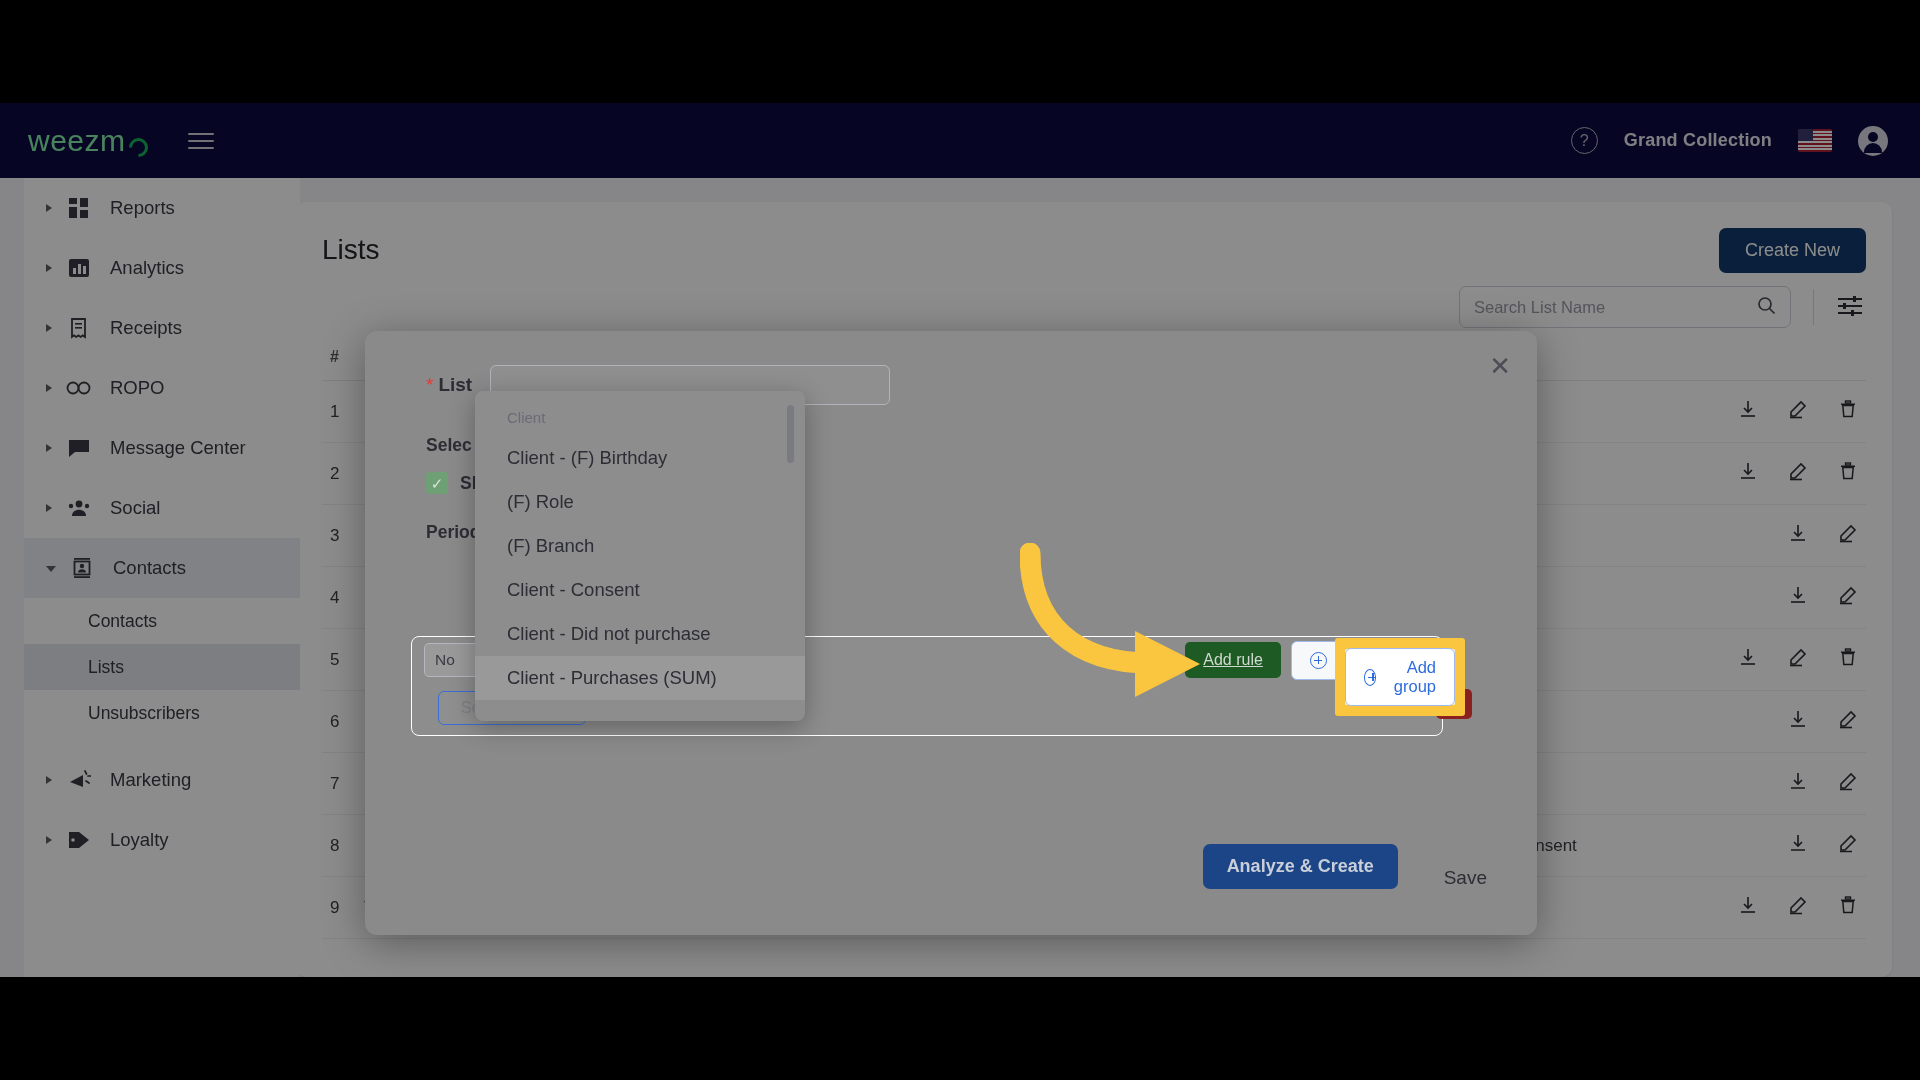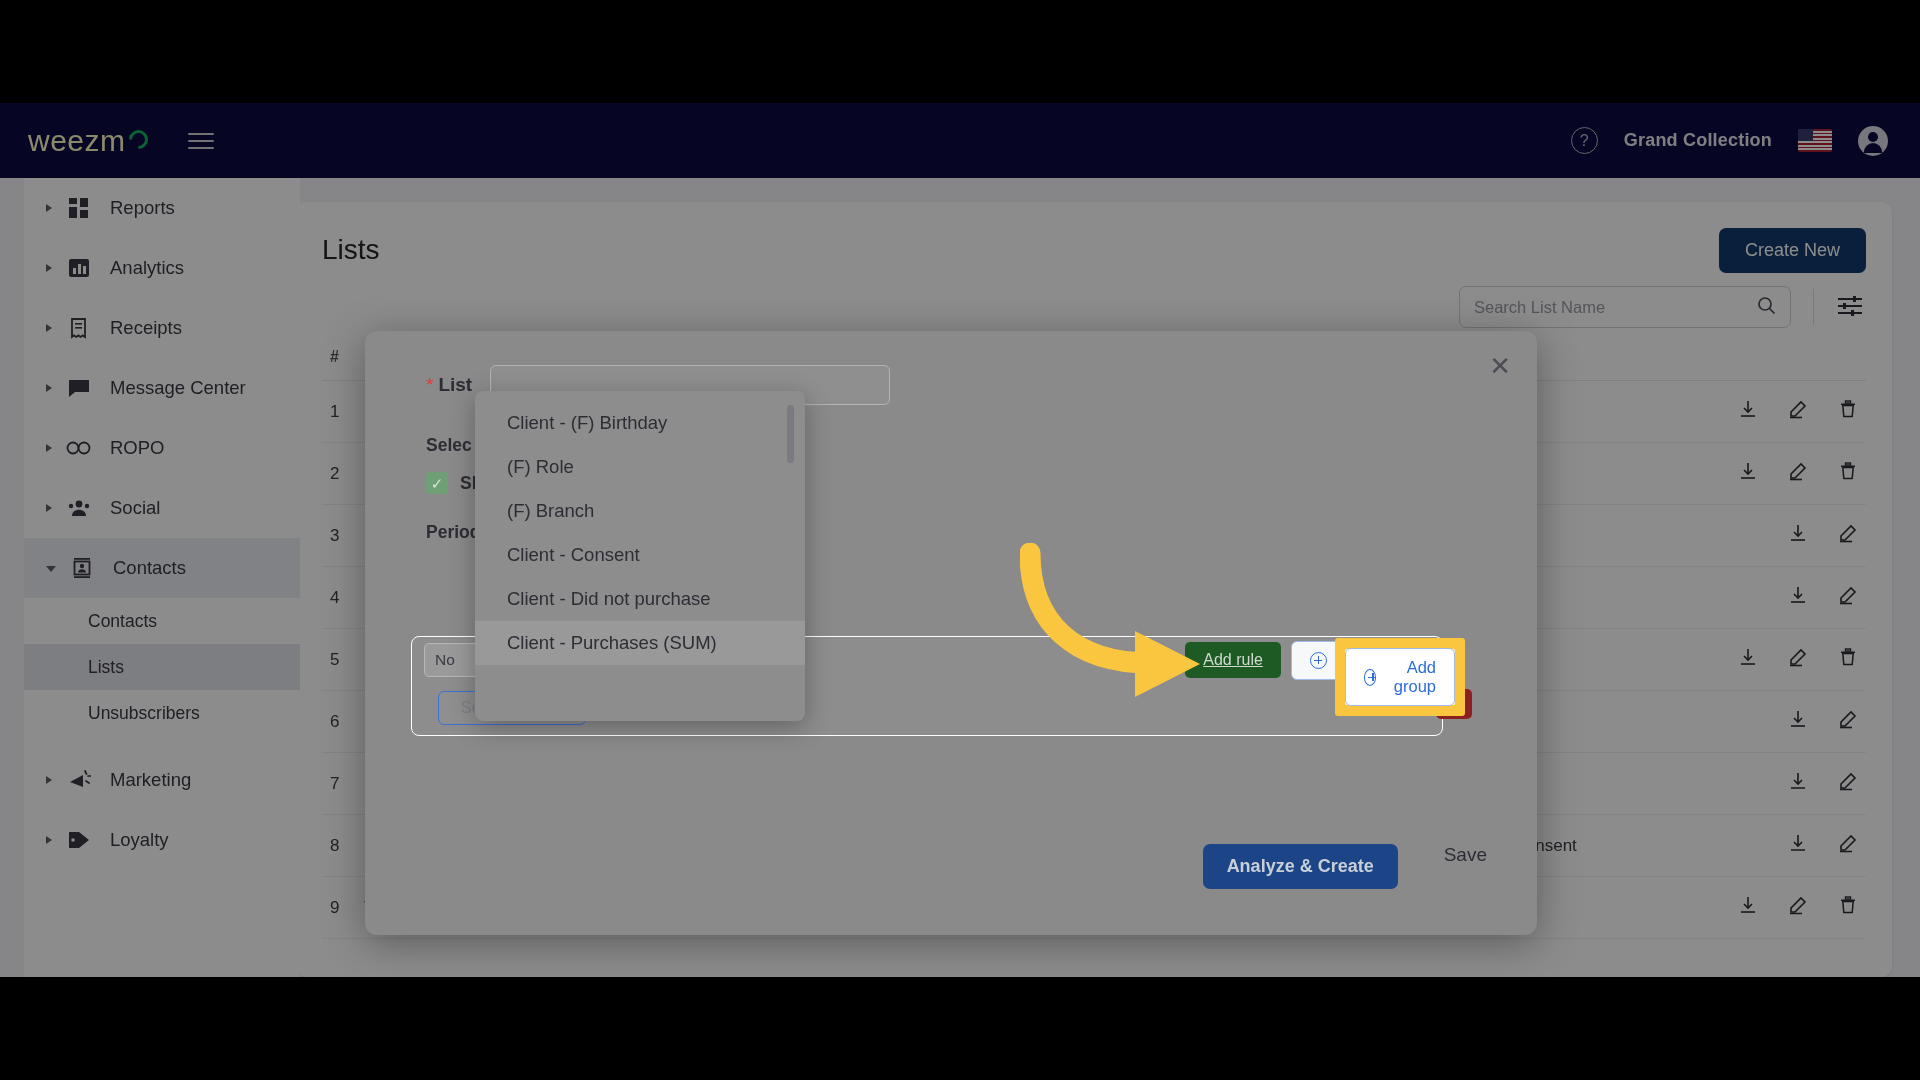--- a/index.html
+++ b/index.html
@@ -26,22 +26,22 @@
   
   #topnav {
     position: absolute; left: 0; top: 0; width: 1920px; height: 75px;
     background: #0b0a40;
     display: flex; align-items: center;
     z-index: 30;
   }
   .logo {
     margin-left: 28px;
     font-size: 30px; letter-spacing: .5px;
-    color: #fef9c3; font-weight: 400;
-    display: flex; align-items: center;
+    color: #86efac; font-weight: 400;
+    display: flex; align-items: flex-end;
   }
   .logo .mark {
     display: inline-block; width: 19px; height: 19px;
     border: 3px solid #18b25a; border-radius: 50%;
     border-left-color: transparent; border-top-color: #18b25a;
     transform: rotate(-45deg);
     margin-left: 3px; position: relative; top: -1px;
   }
   .hamburger { margin-left: 40px; width: 26px; display: flex; flex-direction: column; gap: 5px; cursor: pointer;}
   .hamburger span { display: block; height: 2px; background: #cfcfd8; border-radius: 1px; }
@@ -199,21 +199,21 @@
     background:#8f8f8f; display:flex; align-items:center; justify-content:center; gap:14px;
     font-size:16px; color:#7e7e88; cursor:pointer;
   }
   .chev { width:0;height:0;border-left:5.5px solid transparent;border-right:5.5px solid transparent;border-top:6.5px solid #7e7e88;}
   .btn-trash {
     position:absolute; right: -30px; top: 52px; width: 36px; height: 30px;
     background:#8a2020; border-radius:5px; display:flex;align-items:center;justify-content:center;cursor:pointer;
   }
 
   .modal-actions {
-    position:absolute; right: 50px; bottom: 46px; display:flex; align-items:flex-start; gap: 46px; padding-left: 12px;
+    position:absolute; right: 50px; bottom: 46px; display:flex; align-items:flex-end; gap: 46px; padding-left: 12px;
   }
   .btn-analyze {
     background:#1b4586; color:#c9cfd9; border:none; border-radius:7px;
     font-size:18px; padding: 12px 24px; cursor:pointer; font-family:inherit; font-weight:bold;
   }
   .btn-save { font-size:19px; color:#2d2d35; cursor:pointer; }
 
   
   #dropdown {
     position:absolute; left: 475px; top: 288px; width: 330px; height: 330px;
@@ -303,36 +303,36 @@
               <rect x="7" y="6" width="7" height="1.6" fill="#3a3a44"></rect>
               <rect x="7" y="10" width="7" height="1.6" fill="#3a3a44"></rect>
             </svg>
         </span>
         <span class="nav-label">Receipts</span>
       </div>
 
       <div class="nav-item">
         <span class="caret"></span>
         <span class="nav-ico">
-          <svg width="22" height="22" viewBox="0 0 22 22">
-              <path d="M1 3h20v12H7l-6 5z" fill="#3a3a44"></path>
-            </svg>
-        </span>
-        <span class="nav-label">Message Center</span>
-      </div>
-
-      <div class="nav-item">
-        <span class="caret"></span>
-        <span class="nav-ico">
           <svg width="26" height="16" viewBox="0 0 26 16">
               <circle cx="7" cy="8" r="5.5" fill="none" stroke="#3a3a44" stroke-width="1.8"></circle>
               <circle cx="18" cy="8" r="5.5" fill="none" stroke="#3a3a44" stroke-width="1.8"></circle>
             </svg>
         </span>
         <span class="nav-label">ROPO</span>
+      </div>
+
+      <div class="nav-item">
+        <span class="caret"></span>
+        <span class="nav-ico">
+          <svg width="22" height="22" viewBox="0 0 22 22">
+              <path d="M1 3h20v12H7l-6 5z" fill="#3a3a44"></path>
+            </svg>
+        </span>
+        <span class="nav-label">Message Center</span>
       </div>
 
       <div class="nav-item">
         <span class="caret"></span>
         <span class="nav-ico">
           <svg width="24" height="18" viewBox="0 0 24 18">
               <circle cx="12" cy="5" r="3.4" fill="#3a3a44"></circle>
               <path d="M5 17c0-4 3.2-6.2 7-6.2S19 13 19 17z" fill="#3a3a44"></path>
               <circle cx="4" cy="7" r="2.2" fill="#3a3a44"></circle>
               <circle cx="20" cy="7" r="2.2" fill="#3a3a44"></circle>
@@ -670,20 +670,21 @@
         </div>
       </div>
 
       <div class="modal-actions">
         <button class="btn-analyze">Analyze &amp; Create</button>
         <span class="btn-save">Save</span>
       </div>
     </div>
 
     <div id="dropdown">
+      <div class="dd-group-label">Client</div>
       <div id="dd-list">
           <div class="dd-item">Client - (F) Birthday</div>
           <div class="dd-item">(F) Role</div>
           <div class="dd-item">(F) Branch</div>
           <div class="dd-item">Client - Consent</div>
           <div class="dd-item">Client - Did not purchase</div>
           <div class="dd-item hl">Client - Purchases (SUM)</div>
         </div>
       <div class="dd-scrollbar">
         <div class="dd-thumb"></div>

